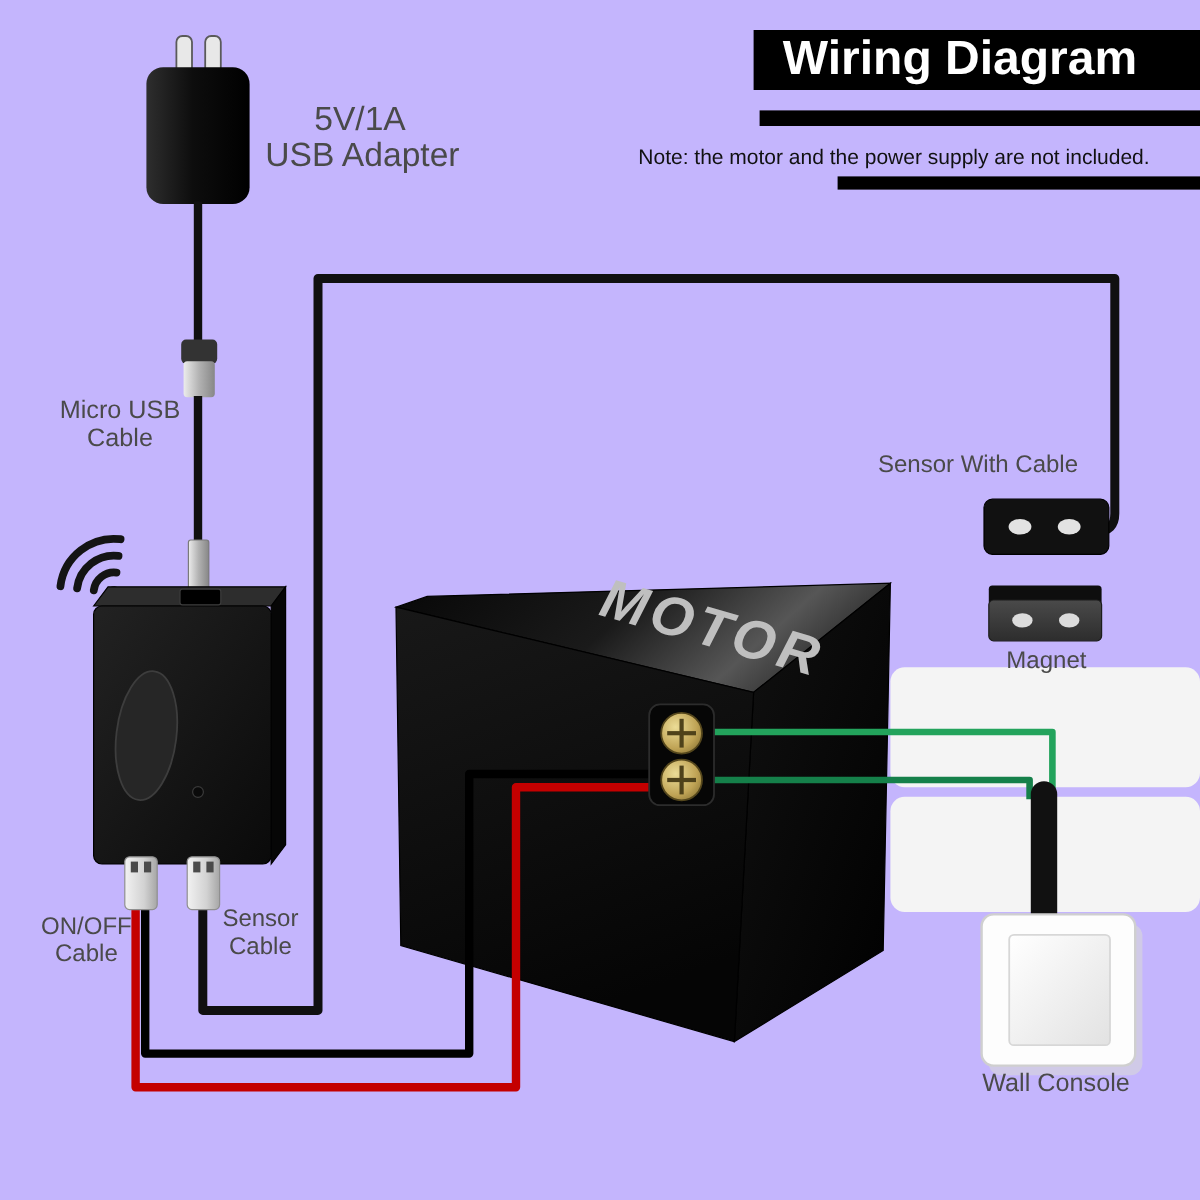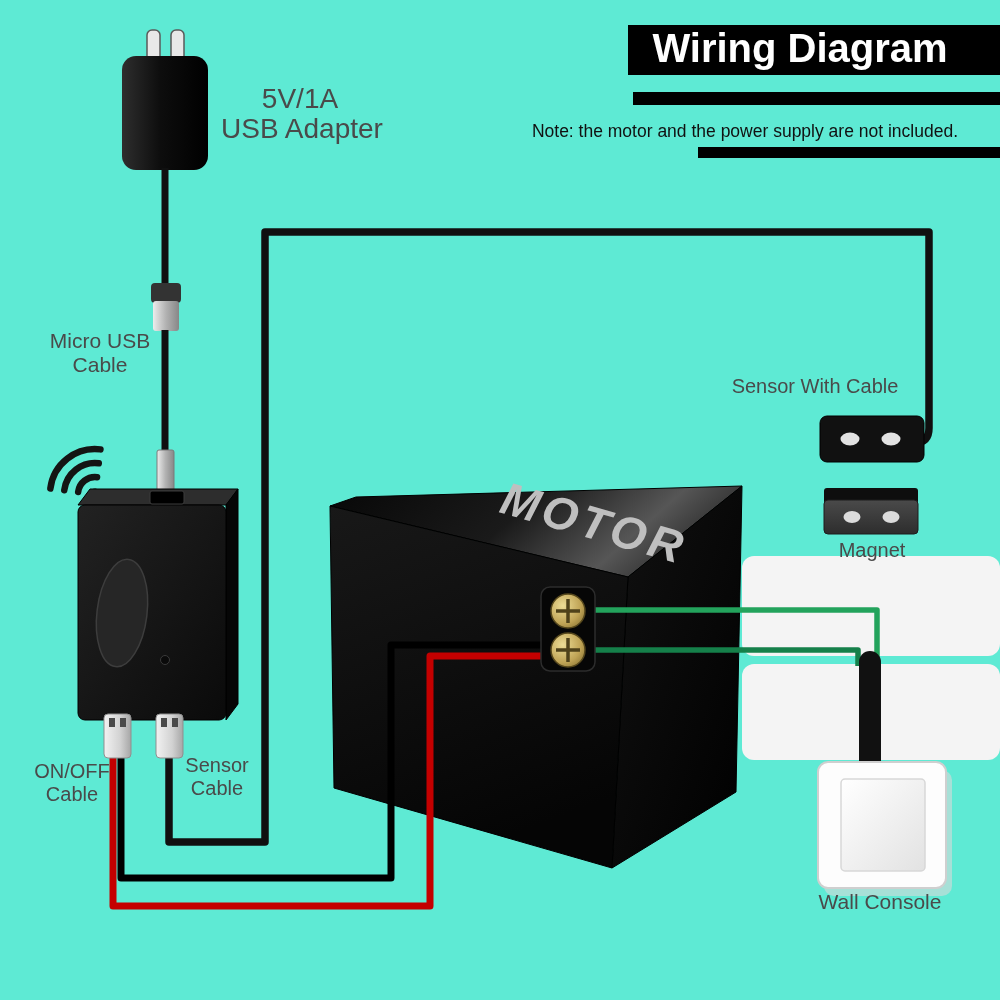--- a/index.html
+++ b/index.html
@@ -1,16 +1,16 @@
 <!DOCTYPE html>
 <html><head>
 <meta charset="utf-8">
 <style>
   html,body{margin:0;padding:0;background:#ffffff;}
-  .stage{position:relative;width:1000px;height:1000px;background:#5eead4;overflow:hidden;
+  .stage{position:relative;width:1000px;height:1000px;background:#c4b5fd;overflow:hidden;
          font-family:"Liberation Sans", sans-serif;}
   svg{display:block;}
   text{font-family:"Liberation Sans", sans-serif;}
   .lbl{fill:#4a4a4a;}
   .title-text{fill:#ffffff;font-weight:bold;}
   .note-text{fill:#111111;}
 </style>
 </head>
 <body>
 

